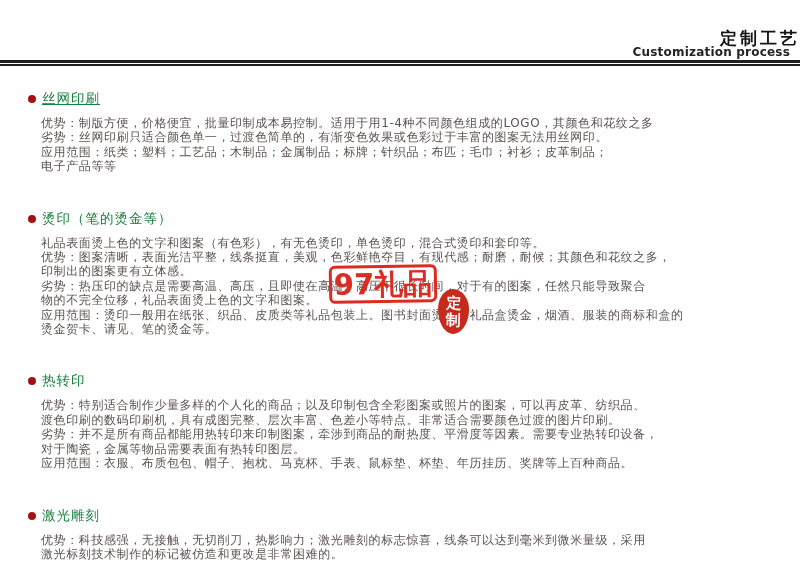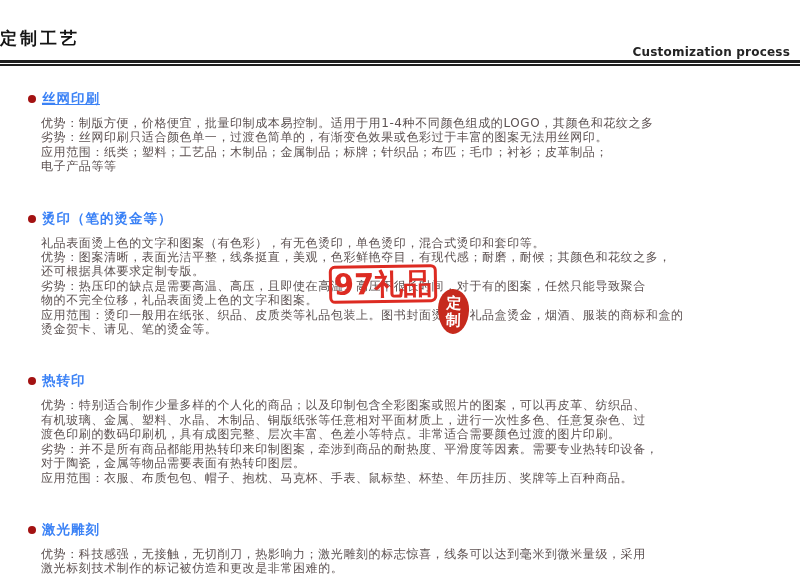--- a/index.html
+++ b/index.html
@@ -5,21 +5,21 @@
   html,body{margin:0;padding:0;}
   body{
     width:800px;height:588px;
     background:#ffffff;
     font-family:"DejaVu Sans", sans-serif;
     position:relative;
     overflow:hidden;
   }
   .page-header{position:relative;height:60px;}
   .page-title{
-    text-align:left;
+    text-align:right;
     padding-top:27px;
     font-size:17px;
     font-weight:bold;
     letter-spacing:3px;
     color:#141414;
   }
   .page-subtitle{
     position:absolute;
     right:10px;
     top:45px;
@@ -45,22 +45,22 @@
   }
   .bullet{
     width:8px;height:8px;
     border-radius:50%;
     background:#a31212;
     margin-right:6px;
     flex:0 0 auto;
   }
   .sec-title{
     font-size:13.5px;
-    font-weight:bold;
-    color:#3b82f6;
+    font-weight:normal;
+    color:#15803d;
     letter-spacing:1px;
   }
   .sec-title.underlined{text-decoration:underline;}
   .sec-body{margin-left:13px;}
   .line{
     font-size:12px;
     line-height:14.4px;
     color:#5c5151;
     letter-spacing:0.6px;
     white-space:nowrap;
@@ -128,35 +128,34 @@
       </div>
     </section>
     <section>
       <div class="sec-heading">
         <span class="bullet"></span>
         <span class="sec-title">烫印（笔的烫金等）</span>
       </div>
       <div class="sec-body">
         <div class="line">礼品表面烫上色的文字和图案（有色彩），有无色烫印，单色烫印，混合式烫印和套印等。</div>
         <div class="line">优势：图案清晰，表面光洁平整，线条挺直，美观，色彩鲜艳夺目，有现代感；耐磨，耐候；其颜色和花纹之多，</div>
-        <div class="line">还可根据具体要求定制专版。</div>
+        <div class="line">印制出的图案更有立体感。</div>
         <div class="line">劣势：热压印的缺点是需要高温、高压，且即使在高温、高压下很长时间，对于有的图案，任然只能导致聚合</div>
         <div class="line">物的不完全位移，礼品表面烫上色的文字和图案。</div>
         <div class="line">应用范围：烫印一般用在纸张、织品、皮质类等礼品包装上。图书封面烫金，礼品盒烫金，烟酒、服装的商标和盒的</div>
         <div class="line">烫金贺卡、请见、笔的烫金等。</div>
       </div>
     </section>
     <section>
       <div class="sec-heading">
         <span class="bullet"></span>
         <span class="sec-title">热转印</span>
       </div>
       <div class="sec-body">
         <div class="line">优势：特别适合制作少量多样的个人化的商品；以及印制包含全彩图案或照片的图案，可以再皮革、纺织品、</div>
-        <div class="line">有机玻璃、金属、塑料、水晶、木制品、铜版纸张等任意相对平面材质上，进行一次性多色、任意复杂色、过</div>
         <div class="line">渡色印刷的数码印刷机，具有成图完整、层次丰富、色差小等特点。非常适合需要颜色过渡的图片印刷。</div>
         <div class="line">劣势：并不是所有商品都能用热转印来印制图案，牵涉到商品的耐热度、平滑度等因素。需要专业热转印设备，</div>
         <div class="line">对于陶瓷，金属等物品需要表面有热转印图层。</div>
         <div class="line">应用范围：衣服、布质包包、帽子、抱枕、马克杯、手表、鼠标垫、杯垫、年历挂历、奖牌等上百种商品。</div>
       </div>
     </section>
     <section>
       <div class="sec-heading">
         <span class="bullet"></span>
         <span class="sec-title">激光雕刻</span>

